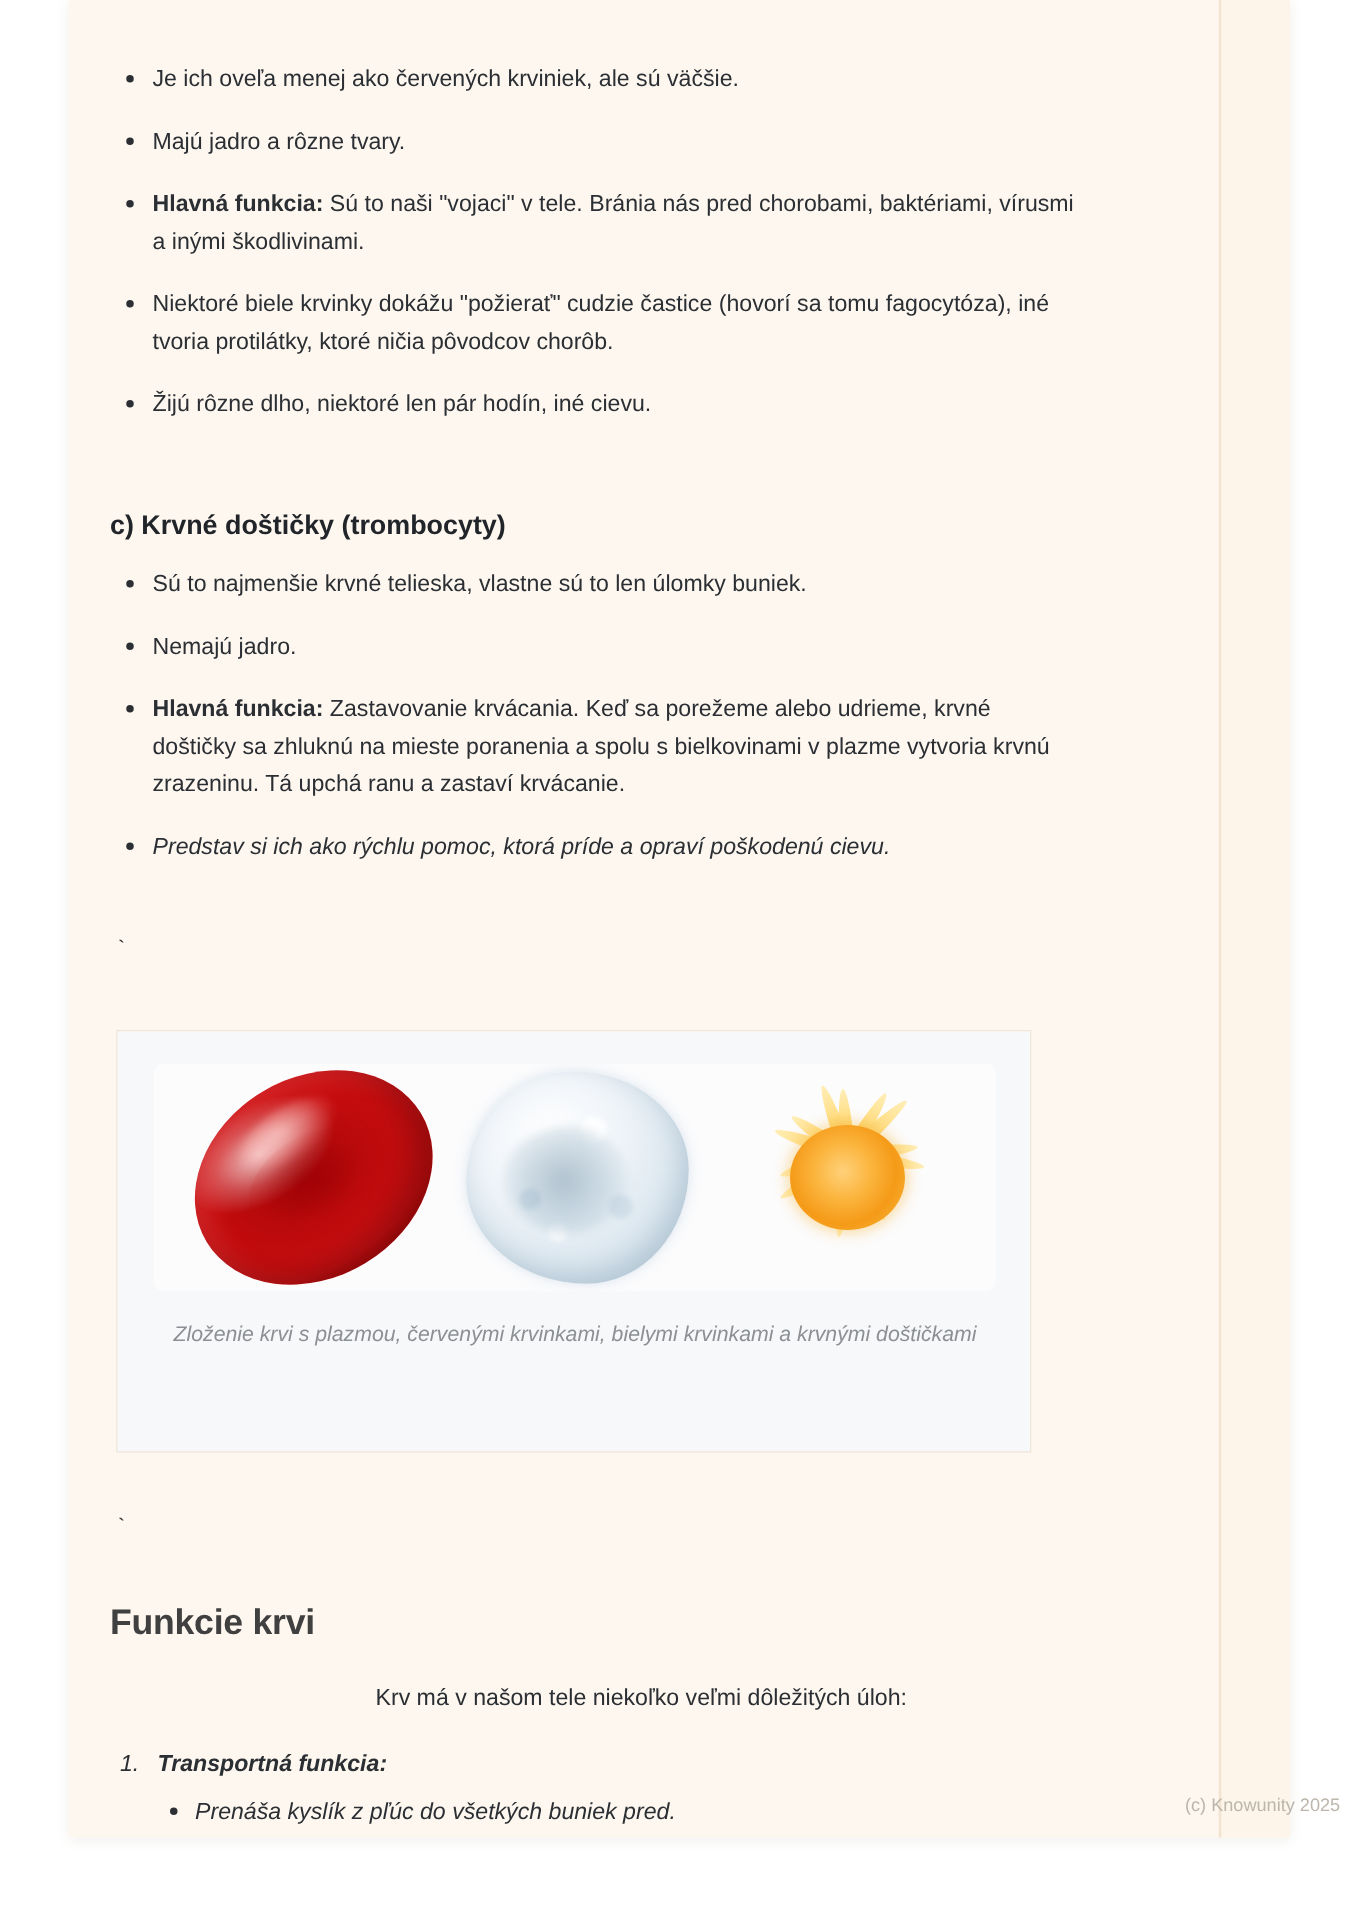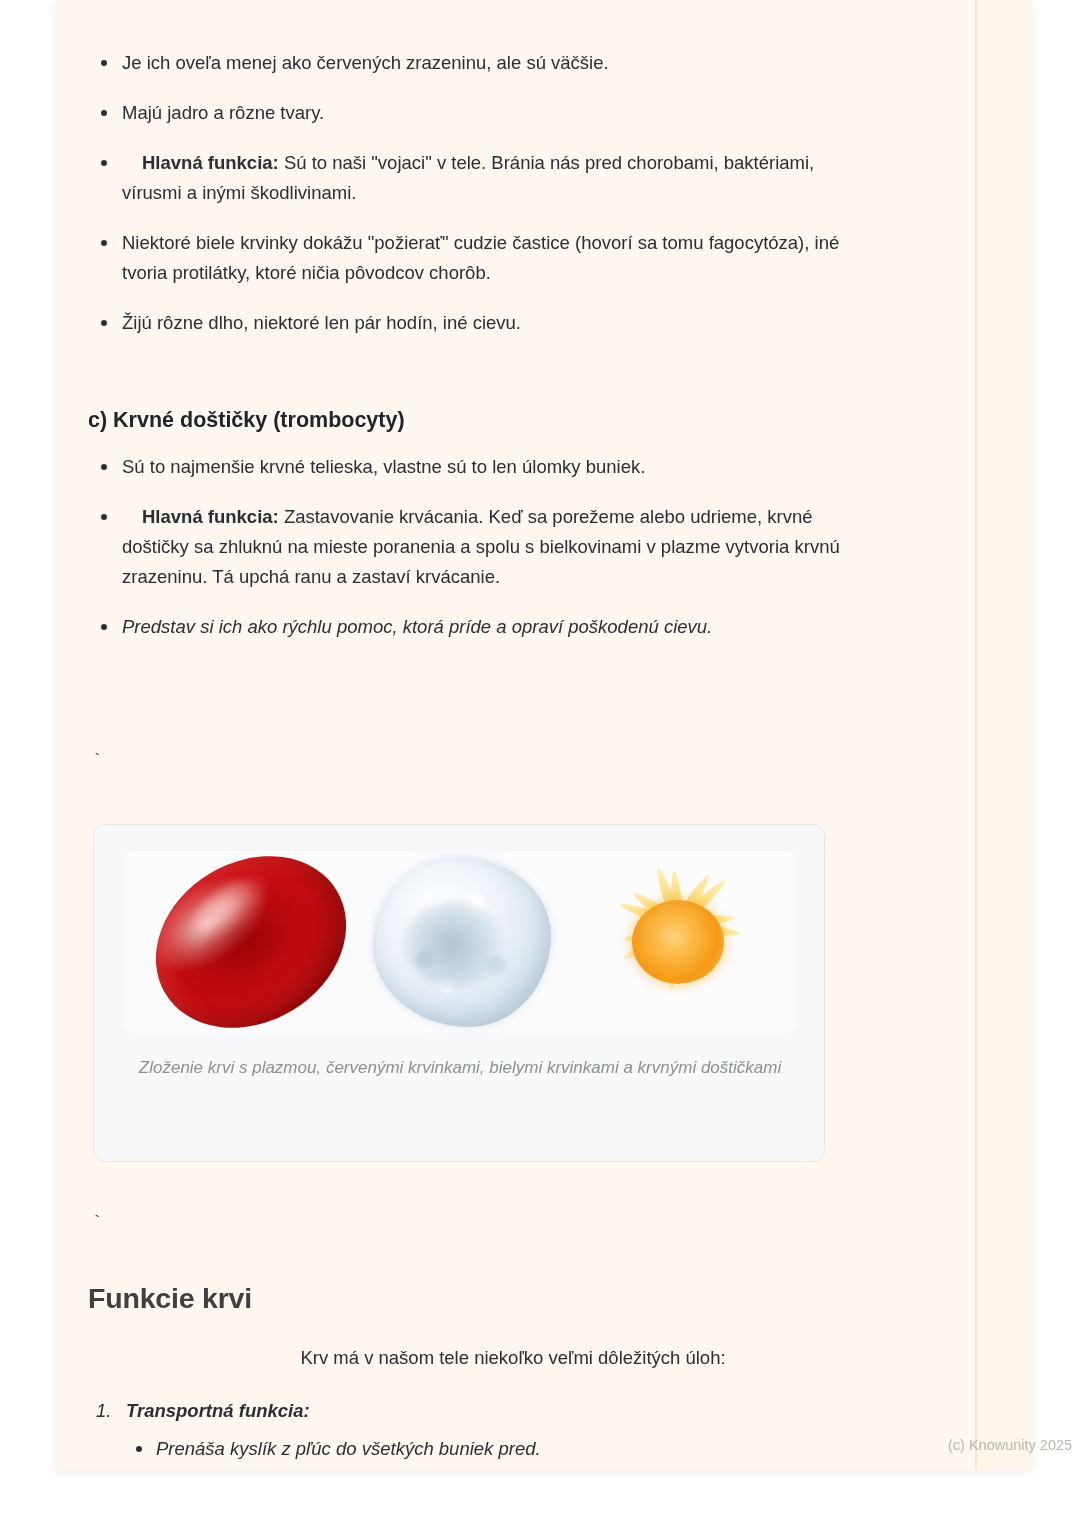--- a/index.html
+++ b/index.html
@@ -77,21 +77,21 @@
     content: "";
     position: absolute;
     left: 13px;
     top: 12px;
     width: 6px;
     height: 6px;
     border-radius: 50%;
     background: #2b2f33;
   }
   .li-em { font-style: italic; }
-  .b { font-weight: 700; margin-left: 20px; }
+  .b { font-weight: 700; }
 
   h3.sub-heading {
     color: #21252a;
     font-size: 21.5px;
     font-weight: 700;
     margin: 0;
     line-height: 1.4;
   }
 
   h2.section-heading {
@@ -112,21 +112,21 @@
 
   
   #figure-card {
     position: absolute;
     left: 5px;
     top: 824px;
     width: 732px;
     height: 338px;
     background: #f7f8fa;
     border: 1px solid #f0e6d8;
-    border-radius: 12px;
+    border-radius: 0;
     box-sizing: border-box;
   }
   #figure-image-frame {
     position: absolute;
     left: 29px;
     top: 26px;
     width: 674px;
     height: 182px;
     background: #fcfcfd;
     border-radius: 8px;
@@ -328,33 +328,34 @@
 
 <div id="page-sheet">
 
   <div id="page-right-strip"></div>
   <div id="page-divider"></div>
 
   <div id="content">
 
     <div class="blk" style="top:48px;">
       <ul class="bullets">
-        <li><span>Je ich oveľa menej ako červených zrazeninu, ale sú väčšie.</span></li>
+        <li><span>Je ich oveľa menej ako červených krviniek, ale sú väčšie.</span></li>
         <li><span>Majú jadro a rôzne tvary.</span></li>
         <li><span class="b">Hlavná funkcia:</span><span> Sú to naši "vojaci" v tele. Bránia nás pred chorobami, baktériami, vírusmi a inými škodlivinami.</span></li>
         <li><span>Niektoré biele krvinky dokážu "požierať" cudzie častice (hovorí sa tomu fagocytóza), iné tvoria protilátky, ktoré ničia pôvodcov chorôb.</span></li>
         <li><span>Žijú rôzne dlho, niektoré len pár hodín, iné cievu.</span></li>
       </ul>
     </div>
 
     <h3 class="sub-heading blk" style="top:405px;">c) Krvné doštičky (trombocyty)</h3>
 
     <div class="blk" style="top:452px;">
       <ul class="bullets">
         <li><span>Sú to najmenšie krvné telieska, vlastne sú to len úlomky buniek.</span></li>
+        <li><span>Nemajú jadro.</span></li>
         <li><span class="b">Hlavná funkcia:</span><span> Zastavovanie krvácania. Keď sa porežeme alebo udrieme, krvné doštičky sa zhluknú na mieste poranenia a spolu s bielkovinami v plazme vytvoria krvnú zrazeninu. Tá upchá ranu a zastaví krvácanie.</span></li>
         <li class="li-em"><span>Predstav si ich ako rýchlu pomoc, ktorá príde a opraví poškodenú cievu.</span></li>
       </ul>
     </div>
 
     <div class="blk tick-mark" style="top:752px;left:4px;">`</div>
 
     <div id="figure-card">
 
       <div id="figure-image-frame">

